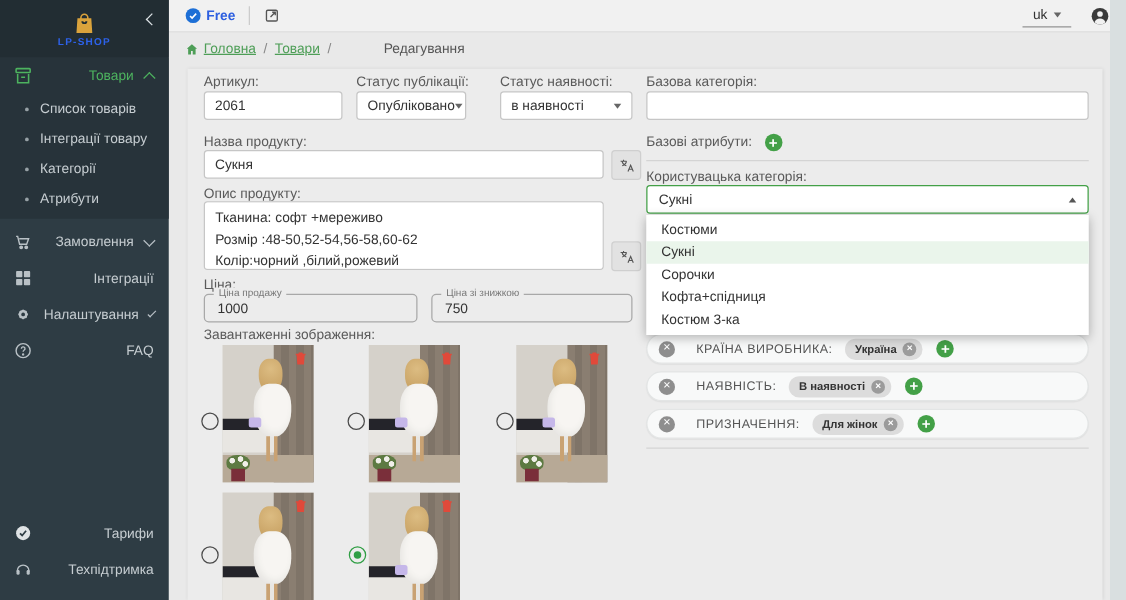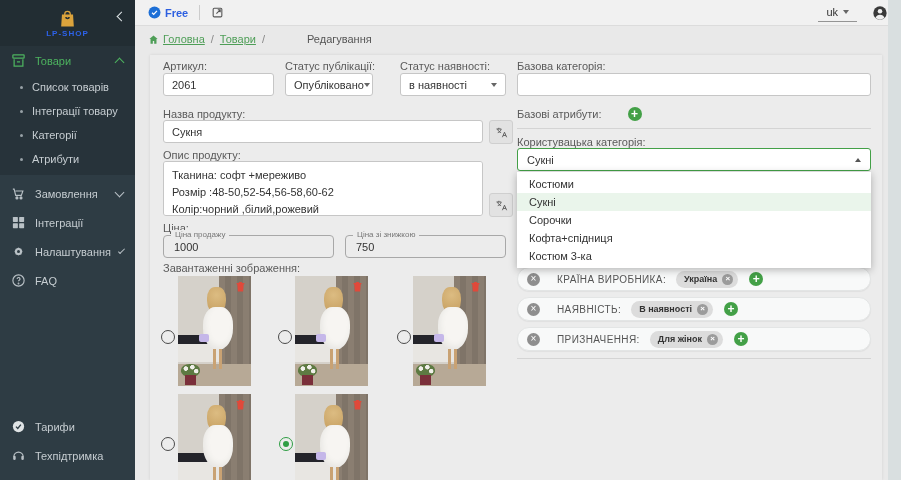--- a/index.html
+++ b/index.html
@@ -1,20 +1,20 @@
 <!DOCTYPE html>
 <html><head>
 <meta charset="utf-8">
 <style>
   html,body{margin:0;padding:0;background:#cfd4d6;}
   .page{position:relative;width:901px;height:480px;background:#e9e9e9;overflow:hidden;
         font-family:"Liberation Sans",sans-serif;color:#333;}
 
   
-  .sidebar{position:absolute;left:0;top:0;width:135px;height:480px;background:#2e3c44;color:#c6cdd1;z-index:20;}
+  .sidebar{position:absolute;left:0;top:0;width:135px;height:480px;background:#2e3c44;color:#c6cdd1;z-index:20;text-align:right;}
   .sb-head{height:46px;background:#222d33;position:relative;display:flex;flex-direction:column;align-items:center;justify-content:center;}
   .sb-logo-text{font-size:8px;font-weight:bold;color:#2d62ea;letter-spacing:1px;margin-top:1px;}
   .sb-collapse{position:absolute;top:6px;right:10px;cursor:pointer;color:#dfe5e8;}
   .chev{display:inline-block;width:6px;height:6px;border-right:1.5px solid currentColor;border-bottom:1.5px solid currentColor;}
   .chev.left{transform:rotate(135deg);}
   .chev.up{transform:rotate(-135deg);margin-top:3px;}
   .chev.down{transform:rotate(45deg);margin-bottom:3px;}
   .sb-group{background:#27333a;padding-bottom:4px;}
   .sb-item{display:flex;align-items:center;gap:9px;padding:7px 12px 7px 11px;font-size:11px;cursor:pointer;}
   .sb-item svg{flex:0 0 auto;}
@@ -385,21 +385,21 @@
     <span class="trash">
       <svg width="11" height="13" viewBox="0 0 24 26" fill="currentColor">
         <path d="M5 8h14l-1.2 16H6.2L5 8zm4-5h6l1 2.5h4.5V8H3.5V5.5H8L9 3z"></path>
       </svg>
     </span>
   </div>
 
   <label class="lbl" style="left:517px;top:60px;">Базова категорія:</label>
   <input class="inp" style="left: 517px; top: 73px; width: 354px;" value="">
 
-  <div style="position:absolute;left:517px;top:107px;display:flex;align-items:center;gap:26px;z-index:3;text-align:center;">
+  <div style="position:absolute;left:517px;top:107px;display:flex;align-items:center;gap:10px;z-index:3;text-align:center;">
     <label class="lbl" style="position:static;">Базові атрибути:</label>
     <span class="pluscirc">+</span>
   </div>
   <div class="divider" style="left:517px;top:128px;width:354px;"></div>
 
   <label class="lbl" style="left:517px;top:136px;">Користувацька категорія:</label>
   <div class="catsel">
     <span>Сукні</span>
     <span class="caret-u"></span>
   </div>

